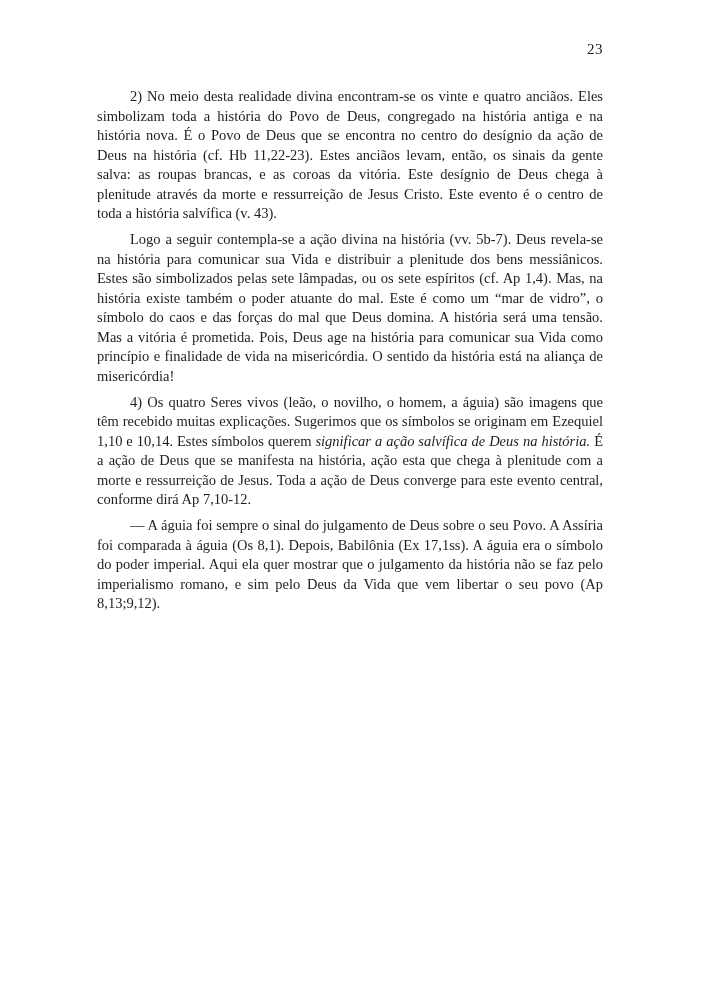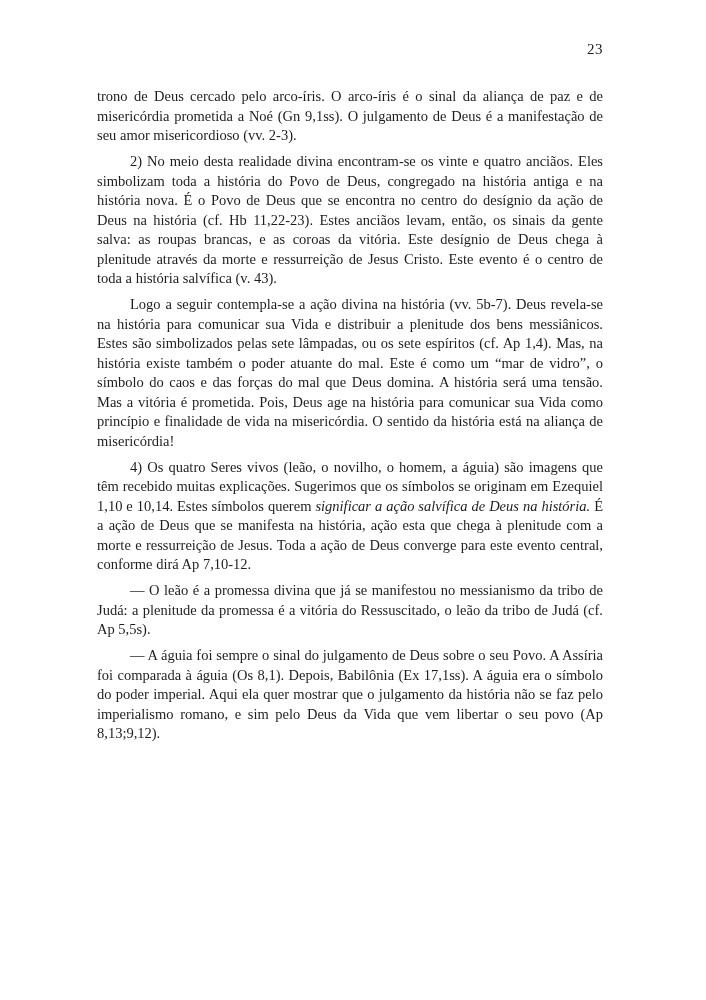--- a/index.html
+++ b/index.html
@@ -44,20 +44,18 @@
     font-style: italic;
   }
 </style>
 </head>
 <body>
 
 <div class="page" style="--paper: #ffffff; --ink: #1e1e1e;">
   <div class="page-number">23</div>
 
   <div class="page-body">
-    <p class="no-indent"><span>trono de Deus cercado pelo arco-íris. O arco-íris é o sinal da aliança de paz e de misericórdia prometida a Noé (Gn 9,1ss). O julgamento de Deus é a manifestação de seu amor misericordioso (vv. 2-3).</span></p>
     <p><span>2) No meio desta realidade divina encontram-se os vinte e quatro anciãos. Eles simbolizam toda a história do Povo de Deus, congregado na história antiga e na história nova. É o Povo de Deus que se encontra no centro do desígnio da ação de Deus na história (cf. Hb 11,22-23). Estes anciãos levam, então, os sinais da gente salva: as roupas brancas, e as coroas da vitória. Este desígnio de Deus chega à plenitude através da morte e ressurreição de Jesus Cristo. Este evento é o centro de toda a história salvífica (v. 43).</span></p>
     <p><span>Logo a seguir contempla-se a ação divina na história (vv. 5b-7). Deus revela-se na história para comunicar sua Vida e distribuir a plenitude dos bens messiânicos. Estes são simbolizados pelas sete lâmpadas, ou os sete espíritos (cf. Ap 1,4). Mas, na história existe também o poder atuante do mal. Este é como um “mar de vidro”, o símbolo do caos e das forças do mal que Deus domina. A história será uma tensão. Mas a vitória é prometida. Pois, Deus age na história para comunicar sua Vida como princípio e finalidade de vida na misericórdia. O sentido da história está na aliança de misericórdia!</span></p>
     <p><span>4) Os quatro Seres vivos (leão, o novilho, o homem, a águia) são imagens que têm recebido muitas explicações. Sugerimos que os símbolos se originam em Ezequiel 1,10 e 10,14. Estes símbolos querem </span><em>significar a ação salvífica de Deus na história.</em><span> É a ação de Deus que se manifesta na história, ação esta que chega à plenitude com a morte e ressurreição de Jesus. Toda a ação de Deus converge para este evento central, conforme dirá Ap 7,10-12.</span></p>
-    <p><span>— O leão é a promessa divina que já se manifestou no messianismo da tribo de Judá: a plenitude da promessa é a vitória do Ressuscitado, o leão da tribo de Judá (cf. Ap 5,5s).</span></p>
     <p><span>— A águia foi sempre o sinal do julgamento de Deus sobre o seu Povo. A Assíria foi comparada à águia (Os 8,1). Depois, Babilônia (Ex 17,1ss). A águia era o símbolo do poder imperial. Aqui ela quer mostrar que o julgamento da história não se faz pelo imperialismo romano, e sim pelo Deus da Vida que vem libertar o seu povo (Ap 8,13;9,12).</span></p>
   </div>
 </div>
 
 </body></html>

